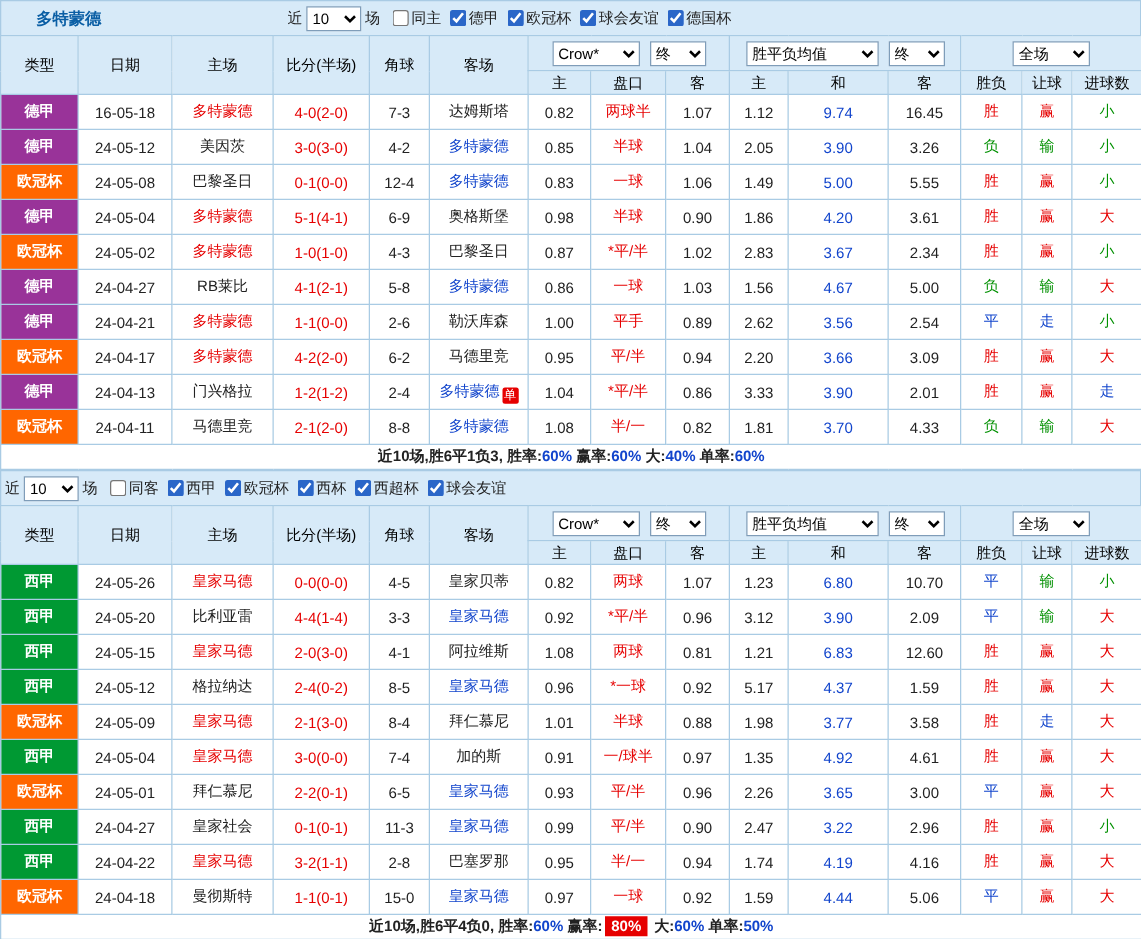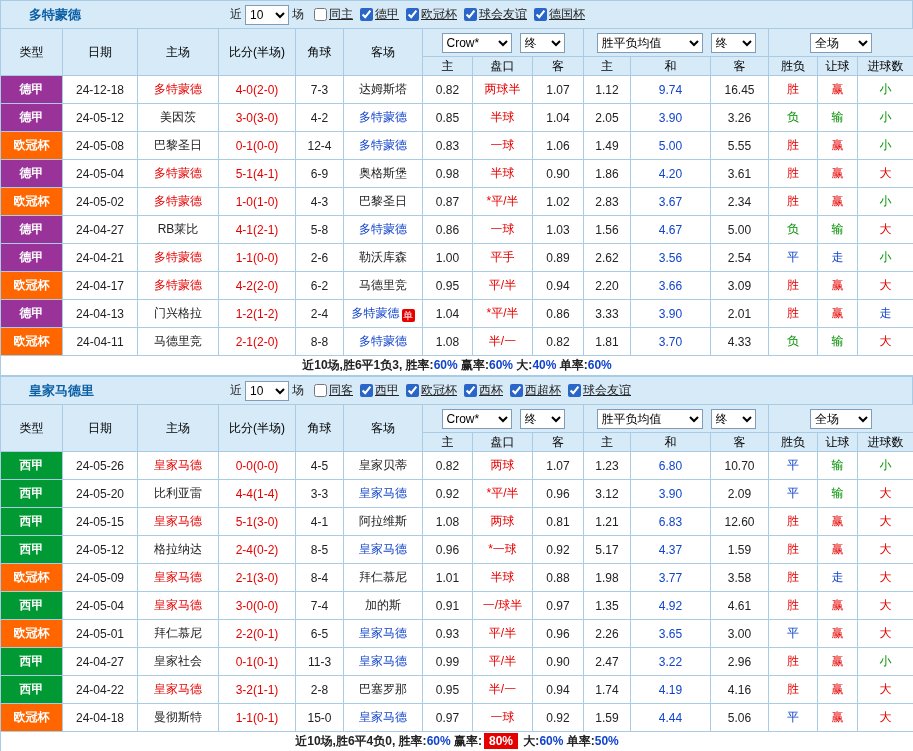--- a/index.html
+++ b/index.html
@@ -35,21 +35,21 @@
     font-size: 12px;
     height: 20px;
     background: #fff;
     border: 1px solid #7f9db9;
   }
   .sel-10 { width: 44px; }
   .sel-book { width: 70px; }
   .sel-stage { width: 45px; }
   .sel-avg { width: 106px; }
   .sel-scope { width: 62px; }
-  .chk { display: inline-flex; align-items: center; margin-left: 7px; cursor: pointer; text-decoration: underline; }
+  .chk { display: inline-flex; align-items: center; margin-left: 7px; cursor: pointer; }
   .chk input { margin: 0 2px 0 0; width: 13px; height: 13px; accent-color: #2a66c8; }
   table {
     width: 913px;
     table-layout: fixed;
     border-collapse: collapse;
   }
   th, td {
     border: 1px solid var(--border);
     text-align: center;
     vertical-align: middle;
@@ -168,21 +168,21 @@
         <th>和</th>
         <th>客</th>
         <th>胜负</th>
         <th>让球</th>
         <th>进球数</th>
       </tr>
     </thead>
     <tbody>
         <tr>
           <td class="league" style="background: rgb(153, 51, 153);">德甲</td>
-          <td>24-12-18</td>
+          <td>16-05-18</td>
           <td><span class="c-red">多特蒙德</span></td>
           <td class="c-red">4-0(2-0)</td>
           <td>7-3</td>
           <td><span>达姆斯塔</span></td>
           <td>0.82</td>
           <td class="c-red">两球半</td>
           <td>1.07</td>
           <td>1.12</td>
           <td class="c-blue">9.74</td>
           <td>16.45</td>
@@ -347,21 +347,20 @@
     <tfoot>
       <tr>
           <td colspan="15" class="summary"><span>近10场,胜6平1负3, 胜率:</span><span class="pct">60%</span><span> 赢率:</span><span class="pct">60%</span><span> 大:</span><span class="pct">40%</span><span> 单率:</span><span class="pct">60%</span></td>
         </tr>
     </tfoot>
   </table>
 </section>
 
 <section class="panel">
   <div class="topbar">
-    <div class="title">皇家马德里</div>
     <div class="filters">
       <span class="lbl">近</span>
       <select class="sel-10">
         <option>10</option>
       </select>
       <span class="lbl">场</span>
       <span class="checks"><label class="chk">
             <input type="checkbox" style="">
             <span>同客</span>
           </label><label class="chk">
@@ -470,21 +469,21 @@
           <td class="c-blue">3.90</td>
           <td>2.09</td>
           <td class="c-blue">平</td>
           <td class="c-green">输</td>
           <td class="c-red">大</td>
         </tr>
         <tr>
           <td class="league" style="background: rgb(0, 153, 51);">西甲</td>
           <td>24-05-15</td>
           <td><span class="c-red">皇家马德</span></td>
-          <td class="c-red">5-1(3-0)</td>
+          <td class="c-red">2-0(3-0)</td>
           <td>4-1</td>
           <td><span>阿拉维斯</span></td>
           <td>1.08</td>
           <td class="c-red">两球</td>
           <td>0.81</td>
           <td>1.21</td>
           <td class="c-blue">6.83</td>
           <td>12.60</td>
           <td class="c-red">胜</td>
           <td class="c-red">赢</td>

